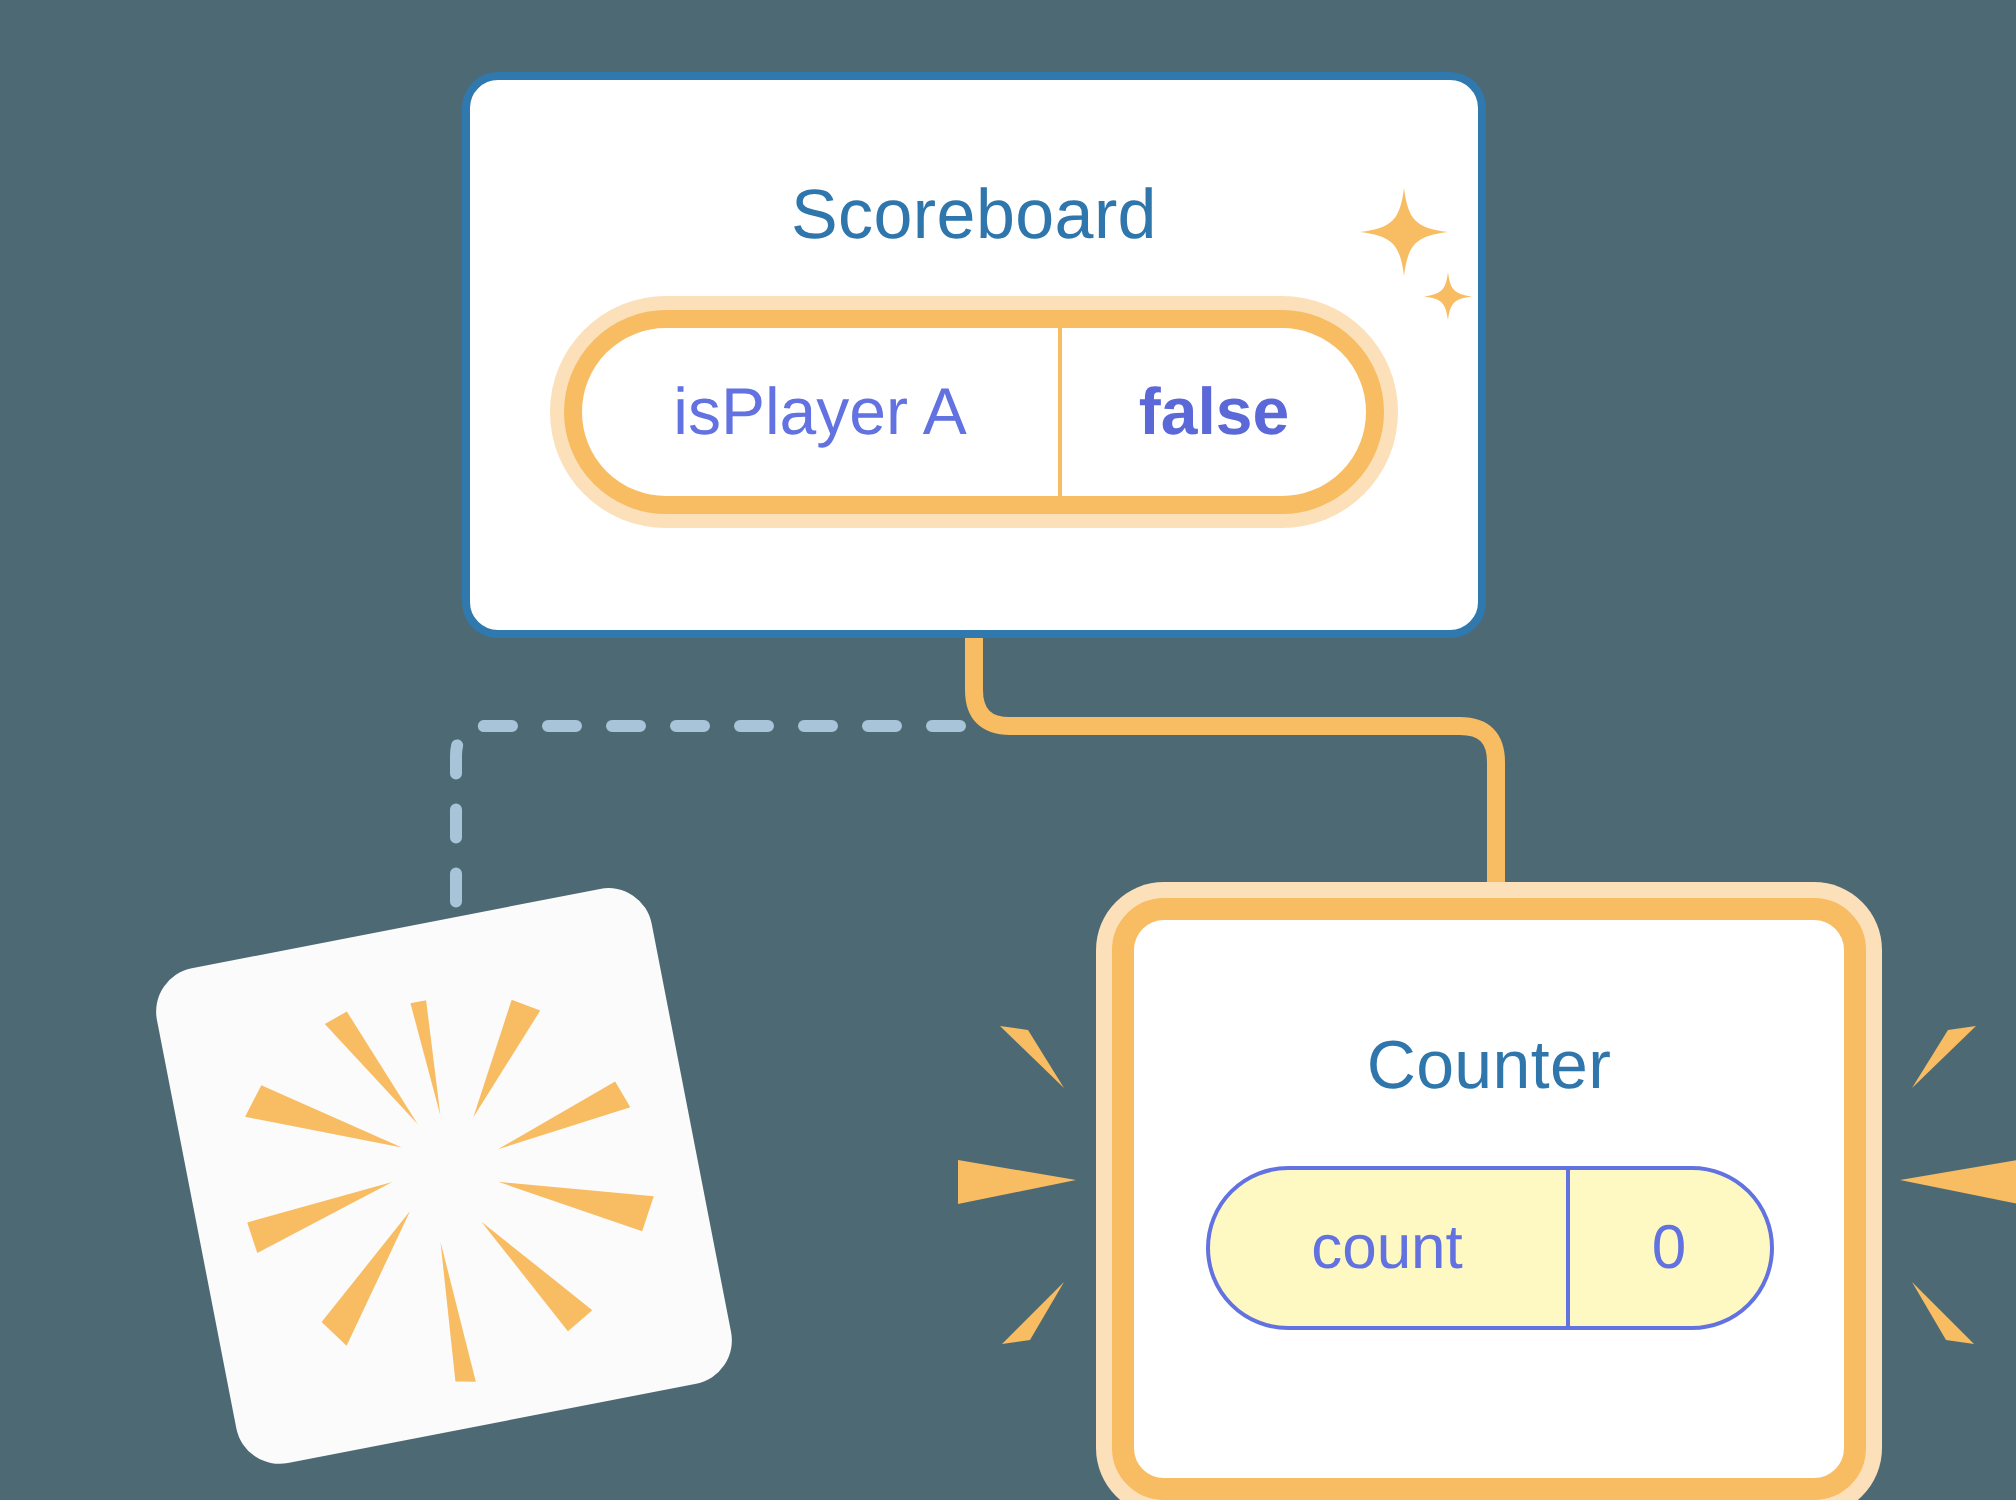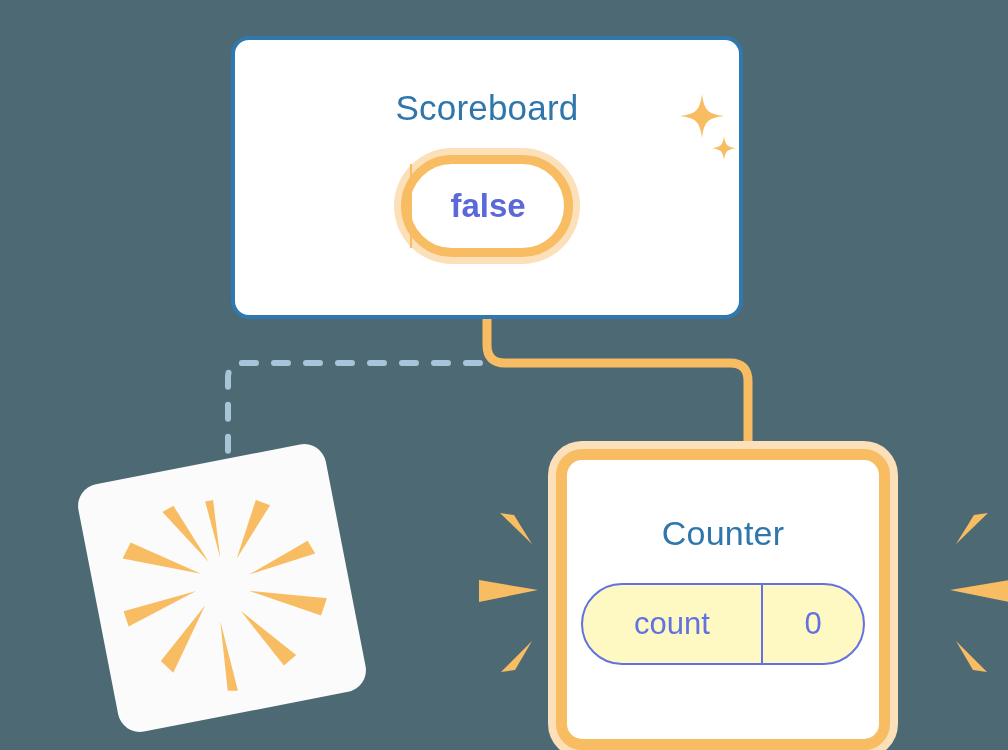--- a/index.html
+++ b/index.html
@@ -107,21 +107,21 @@
     width: 70px;
     height: 80px;
     z-index: 6;
   }
 
   
   .card-counter {
     position: absolute;
     left: 556px;
     top: 449px;
-    width: 334px;
+    width: 377px;
     height: 301px;
     background: #ffffff;
     border: 11px solid #f8bc62;
     border-radius: 26px;
     box-sizing: border-box;
     box-shadow: 0 0 0 8px #fbe0ba;
     z-index: 5;
   }
   .card-counter .card-title {
     margin-top: 54px;
@@ -207,20 +207,21 @@
 
     <path d="M 480 363 L 243 363 Q 228 363 228 378 L 228 500" fill="none" stroke="#a8c4d8" stroke-width="6" stroke-linecap="round" stroke-dasharray="14 18"></path>
 
     <path d="M 487 283 L 487 345 Q 487 363 505 363 L 730 363 Q 748 363 748 381 L 748 462" fill="none" stroke="#f8bc62" stroke-width="9" stroke-linecap="butt"></path>
   </svg>
 
   <div class="card-scoreboard">
     <div class="card-title">Scoreboard</div>
     <div class="pill-row">
       <div class="pill-orange">
+        <div class="pill-key">isPlayer A</div>
         <div class="pill-sep"></div>
         <div class="pill-val">false</div>
       </div>
     </div>
   </div>
 
   <svg class="sparkles" viewBox="0 0 70 80" width="70" height="80">
     <path d="M30 2 C32 18 36 22 52 24 C36 26 32 30 30 46 C28 30 24 26 8 24 C24 22 28 18 30 2 Z" fill="#f8bc62"></path>
     <path d="M52 44 C53.2 53 55 55 64 56.2 C55 57.4 53.2 59.4 52 68 C50.8 59.4 49 57.4 40 56.2 C49 55 50.8 53 52 44 Z" fill="#f8bc62"></path>
   </svg>

